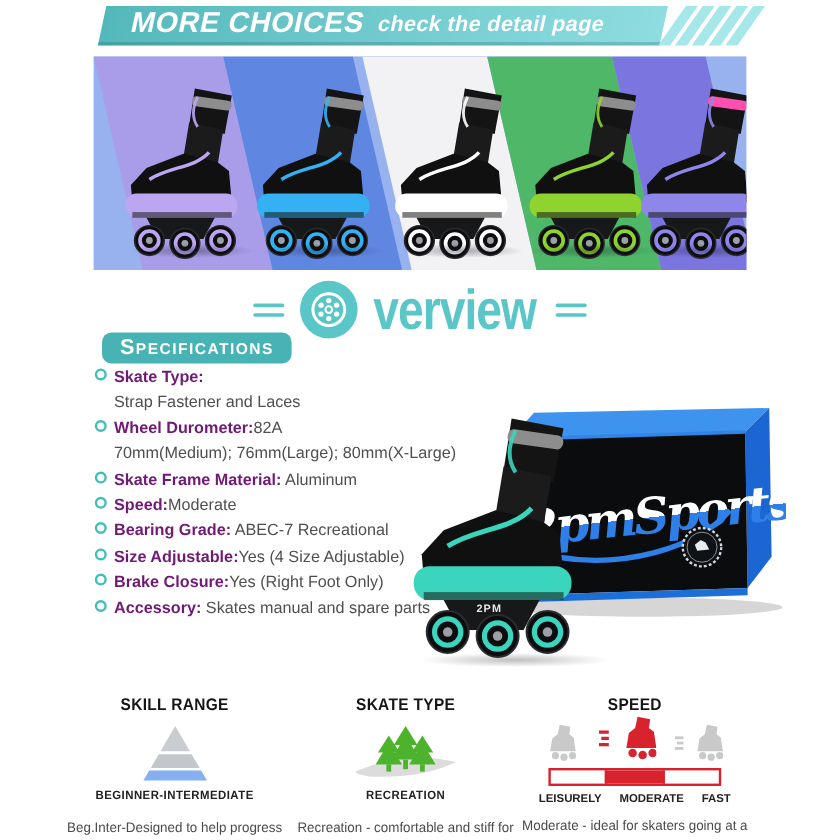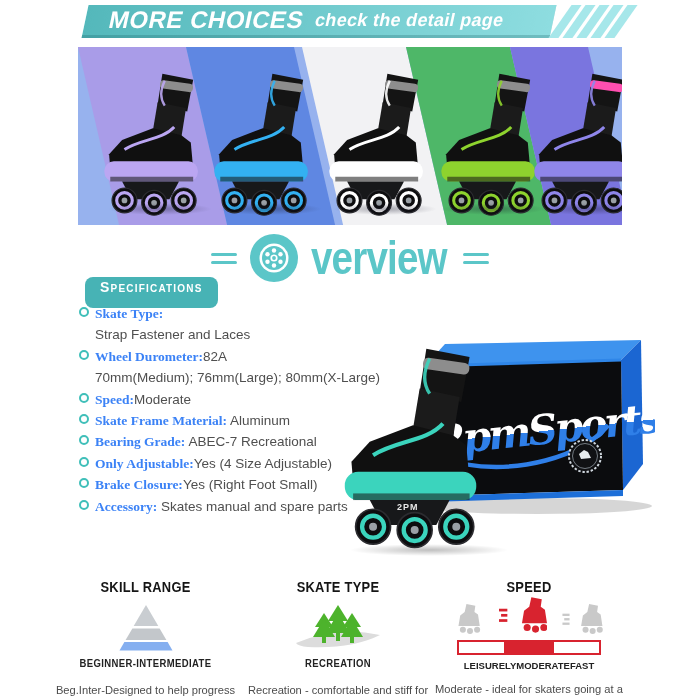--- a/index.html
+++ b/index.html
@@ -32,25 +32,25 @@
             display:flex;align-items:center;justify-content:center;gap:12px;}
   .eq{display:flex;flex-direction:column;gap:5px;}
   .eq i{display:block;width:26px;height:3px;background:#5bc6c8;border-radius:2px;}
   .ov-text{color:#5bc6c8;font-weight:bold;font-size:47px;letter-spacing:-1px;
            transform:scaleX(.82);transform-origin:left center;line-height:50px;
            margin-right:-26px;}
   .ov-wheel{width:50px;height:50px;}
 
   
   .spec-pill{position:absolute;left:85px;top:277px;background:#47b3b5;color:#fff;
-             font-weight:bold;font-variant:small-caps;font-size:14px;letter-spacing:1.2px;
-             padding:2px 15px 13px;border-radius:8px;}
+             font-weight:bold;font-variant:small-caps;font-size:18px;letter-spacing:1.2px;
+             padding:2px 15px 3px;border-radius:8px;}
   .spec{position:absolute;left:79px;top:303px;width:368px;margin:0;padding:0;list-style:none;}
   .spec li{font-size:13.5px;line-height:21.4px;color:#4f4f4f;white-space:nowrap;}
-  .spec li b{color:#3b82f6;font-family:Liberation Serif, serif;}
+  .spec li b{color:#701a75;}
   .spec .dot{display:inline-block;width:6px;height:6px;border:2px solid #3fbfb9;
              border-radius:50%;margin-right:6px;position:relative;top:-1px;}
   .spec li.c .dot{visibility:hidden;}
 
   
   .product{position:absolute;left:345px;top:336px;width:310px;height:222px;}
   .box-svg{position:absolute;left:0;top:0;}
   .big-skate{position:absolute;left:-8px;top:6px;width:172px;height:208px;color:#3bd4bd;z-index:2;}
   .frame-logo{position:absolute;left:52px;top:166px;z-index:3;color:#e8e8e8;
               font-size:9px;font-weight:bold;letter-spacing:1px;}
@@ -65,21 +65,21 @@
            transform:scaleX(.92);}
   .f-icon{height:52px;display:flex;align-items:flex-end;justify-content:center;margin-top:4px;}
   .f-label{font-size:10px;font-weight:bold;color:#222;letter-spacing:.4px;margin-top:7px;
            transform:scaleX(.95);}
   .f-caption{font-size:11.5px;color:#4b4b4b;line-height:1.4;margin-top:13px;
              transform:scaleX(.97);}
   .speed-icons{display:flex;align-items:flex-end;justify-content:center;gap:14px;height:40px;}
   .speed-bar{width:140px;height:11px;border:2px solid #d8232f;display:flex;margin:5px auto 0;}
   .speed-bar .seg{flex:1;}
   .speed-bar .seg.mid{background:#d8232f;border-left:2px solid #d8232f;border-right:2px solid #d8232f;}
-  .speed-scale{display:flex;justify-content:center;width:160px;margin:5px auto 0;}
+  .speed-scale{display:flex;justify-content:space-between;width:160px;margin:5px auto 0;}
   .speed-scale span{font-size:9.5px;font-weight:bold;color:#222;}
 </style>
 </head>
 <body>
 
 <svg width="0" height="0" style="position:absolute">
   <defs>
     <symbol id="skate" viewBox="0 0 100 125">
       <path d="M52,4 L78,9 L73,36 L48,30 Z" fill="#141414"></path>
       <rect x="50" y="11" width="28" height="7" rx="3" transform="rotate(8 64 14)" style="fill:var(--buckle,#8d8d8d)"></rect>
@@ -187,25 +187,25 @@
         <i></i>
       </span>
   </div>
 
   <div class="spec-pill">Specifications</div>
   <ul class="spec">
     <li><span class="dot"></span><b>Skate Type:</b><span></span></li>
     <li class="c"><span class="dot"></span><b></b><span>Strap Fastener and Laces</span></li>
     <li><span class="dot"></span><b>Wheel Durometer:</b><span>82A</span></li>
     <li class="c"><span class="dot"></span><b></b><span>70mm(Medium); 76mm(Large); 80mm(X-Large)</span></li>
+    <li><span class="dot"></span><b>Skate Frame Material:</b><span> Aluminum</span></li>
     <li><span class="dot"></span><b>Speed:</b><span>Moderate</span></li>
-    <li><span class="dot"></span><b>Skate Frame Material:</b><span> Aluminum</span></li>
     <li><span class="dot"></span><b>Bearing Grade:</b><span> ABEC-7 Recreational</span></li>
-    <li><span class="dot"></span><b>Only Adjustable:</b><span>Yes (4 Size Adjustable)</span></li>
-    <li><span class="dot"></span><b>Brake Closure:</b><span>Yes (Right Foot Small)</span></li>
+    <li><span class="dot"></span><b>Size Adjustable:</b><span>Yes (4 Size Adjustable)</span></li>
+    <li><span class="dot"></span><b>Brake Closure:</b><span>Yes (Right Foot Only)</span></li>
     <li><span class="dot"></span><b>Accessory:</b><span> Skates manual and spare parts</span></li>
   </ul>
 
   <div class="product">
     <svg class="box-svg" width="310" height="222" viewBox="0 0 310 222">
       <defs>
         <linearGradient id="logoGrad" x1="0" y1="0" x2="0" y2="1">
           <stop offset="0" stop-color="#ffffff"></stop>
             <stop offset=".52" stop-color="#ffffff"></stop>
           <stop offset=".52" stop-color="#2f7fe8"></stop>

